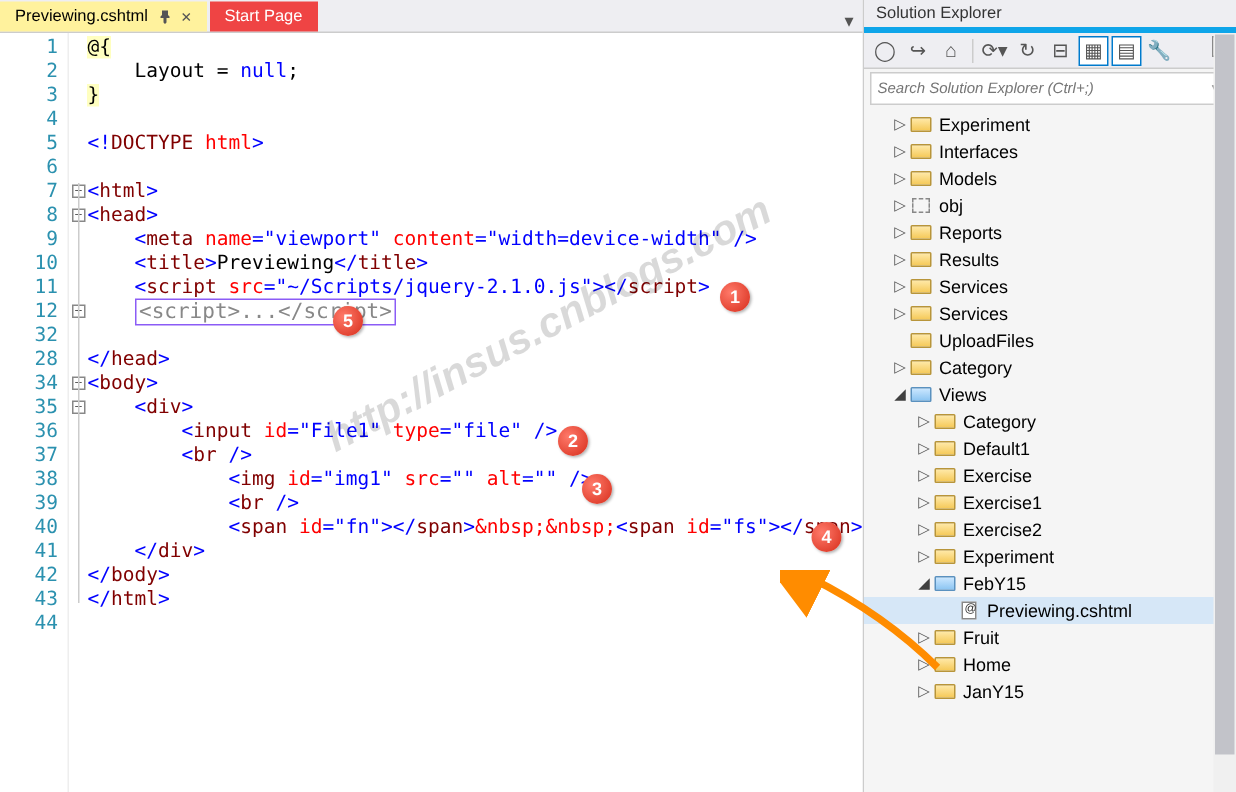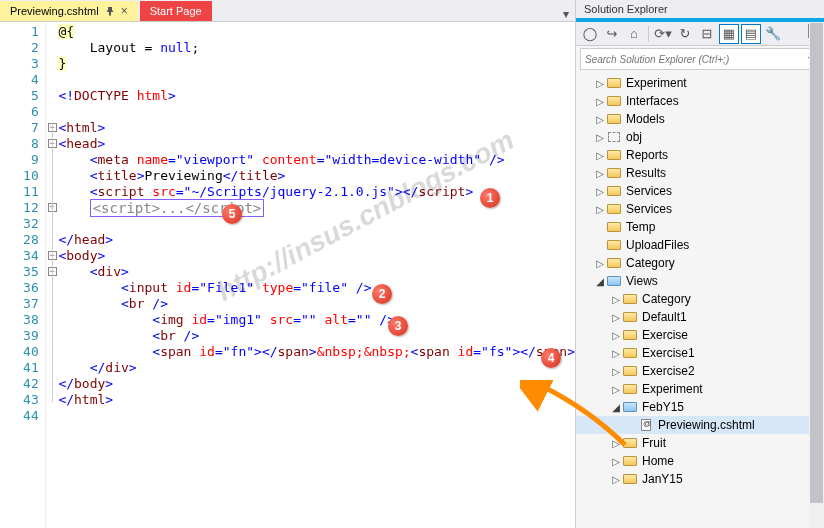--- a/index.html
+++ b/index.html
@@ -201,28 +201,20 @@
             <div class="folder-icon"></div>
           </span>
           <span>Services</span>
         </div>
         <div class="tree-row">
           <span class="indent" style="width: 18px;"></span>
           <span class="tree-arrow"></span>
           <span class="tree-icon">
             <div class="folder-icon"></div>
           </span>
-          <span>Temp</span>
-        </div>
-        <div class="tree-row">
-          <span class="indent" style="width: 18px;"></span>
-          <span class="tree-arrow"></span>
-          <span class="tree-icon">
-            <div class="folder-icon"></div>
-          </span>
           <span>UploadFiles</span>
         </div>
         <div class="tree-row">
           <span class="indent" style="width: 18px;"></span>
           <span class="tree-arrow">▷</span>
           <span class="tree-icon">
             <div class="folder-icon"></div>
           </span>
           <span>Category</span>
         </div>

